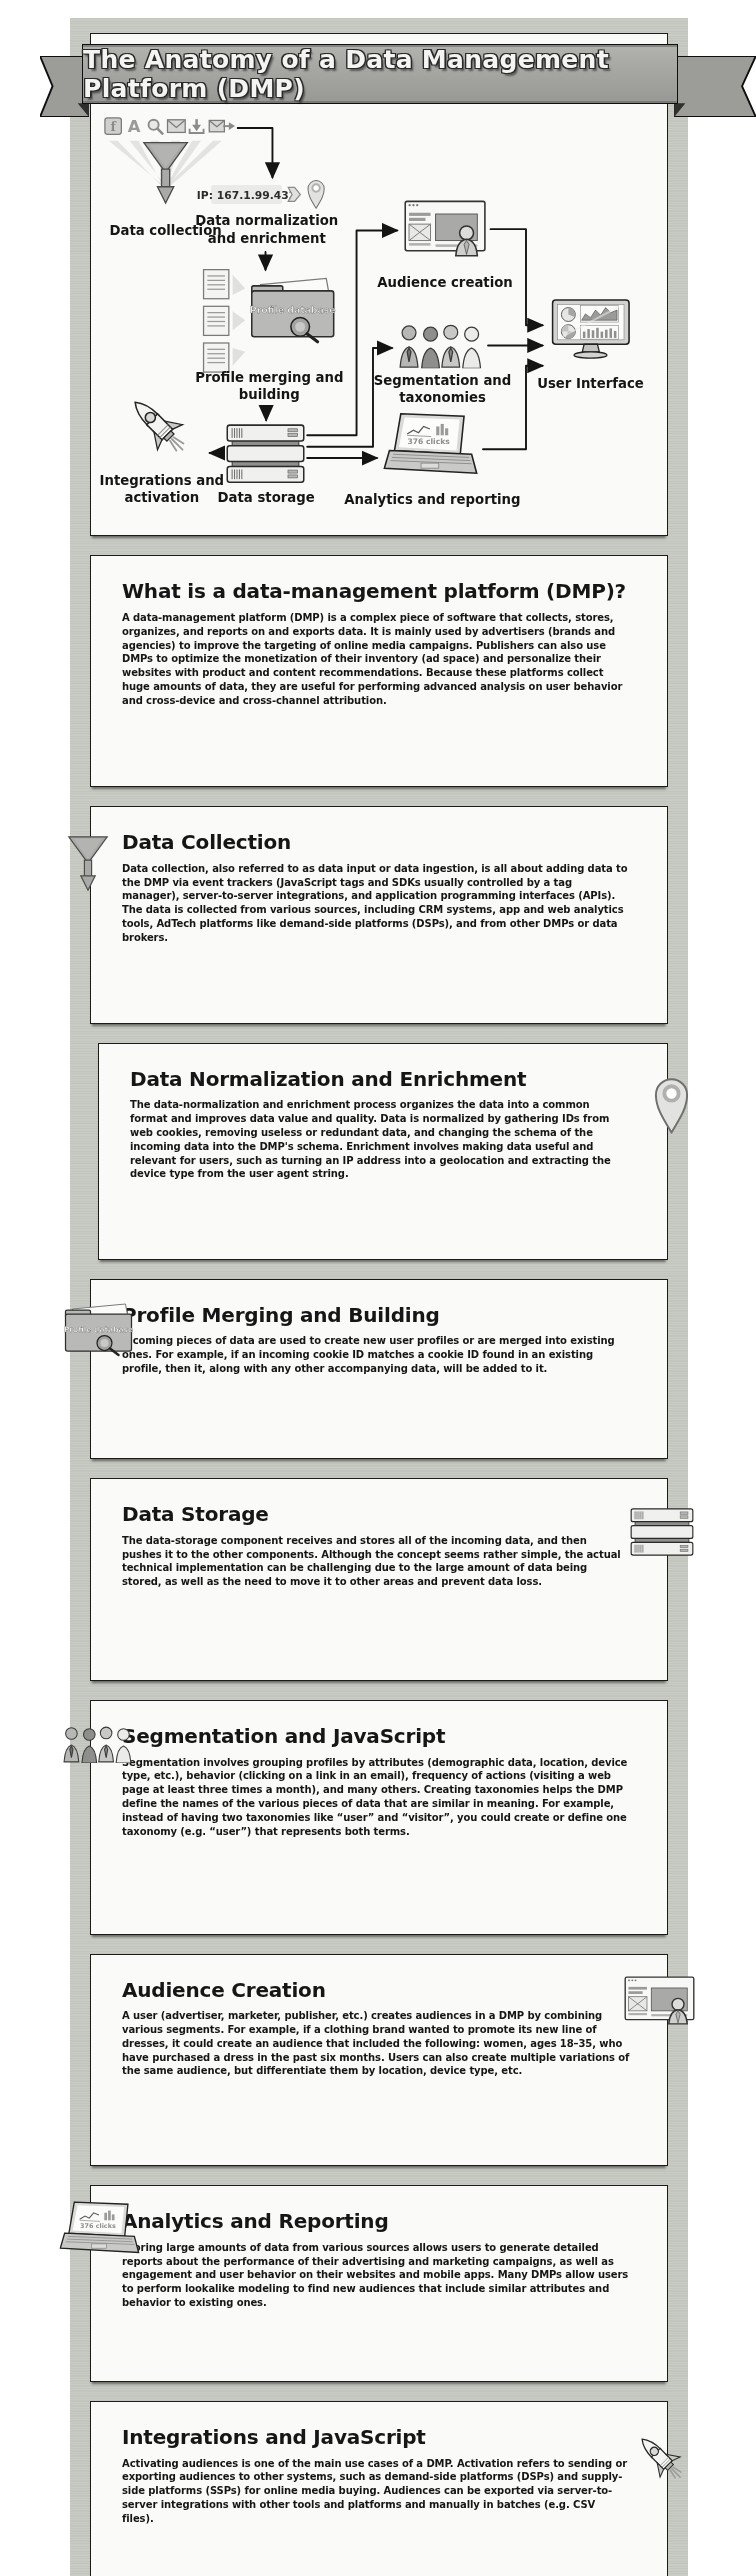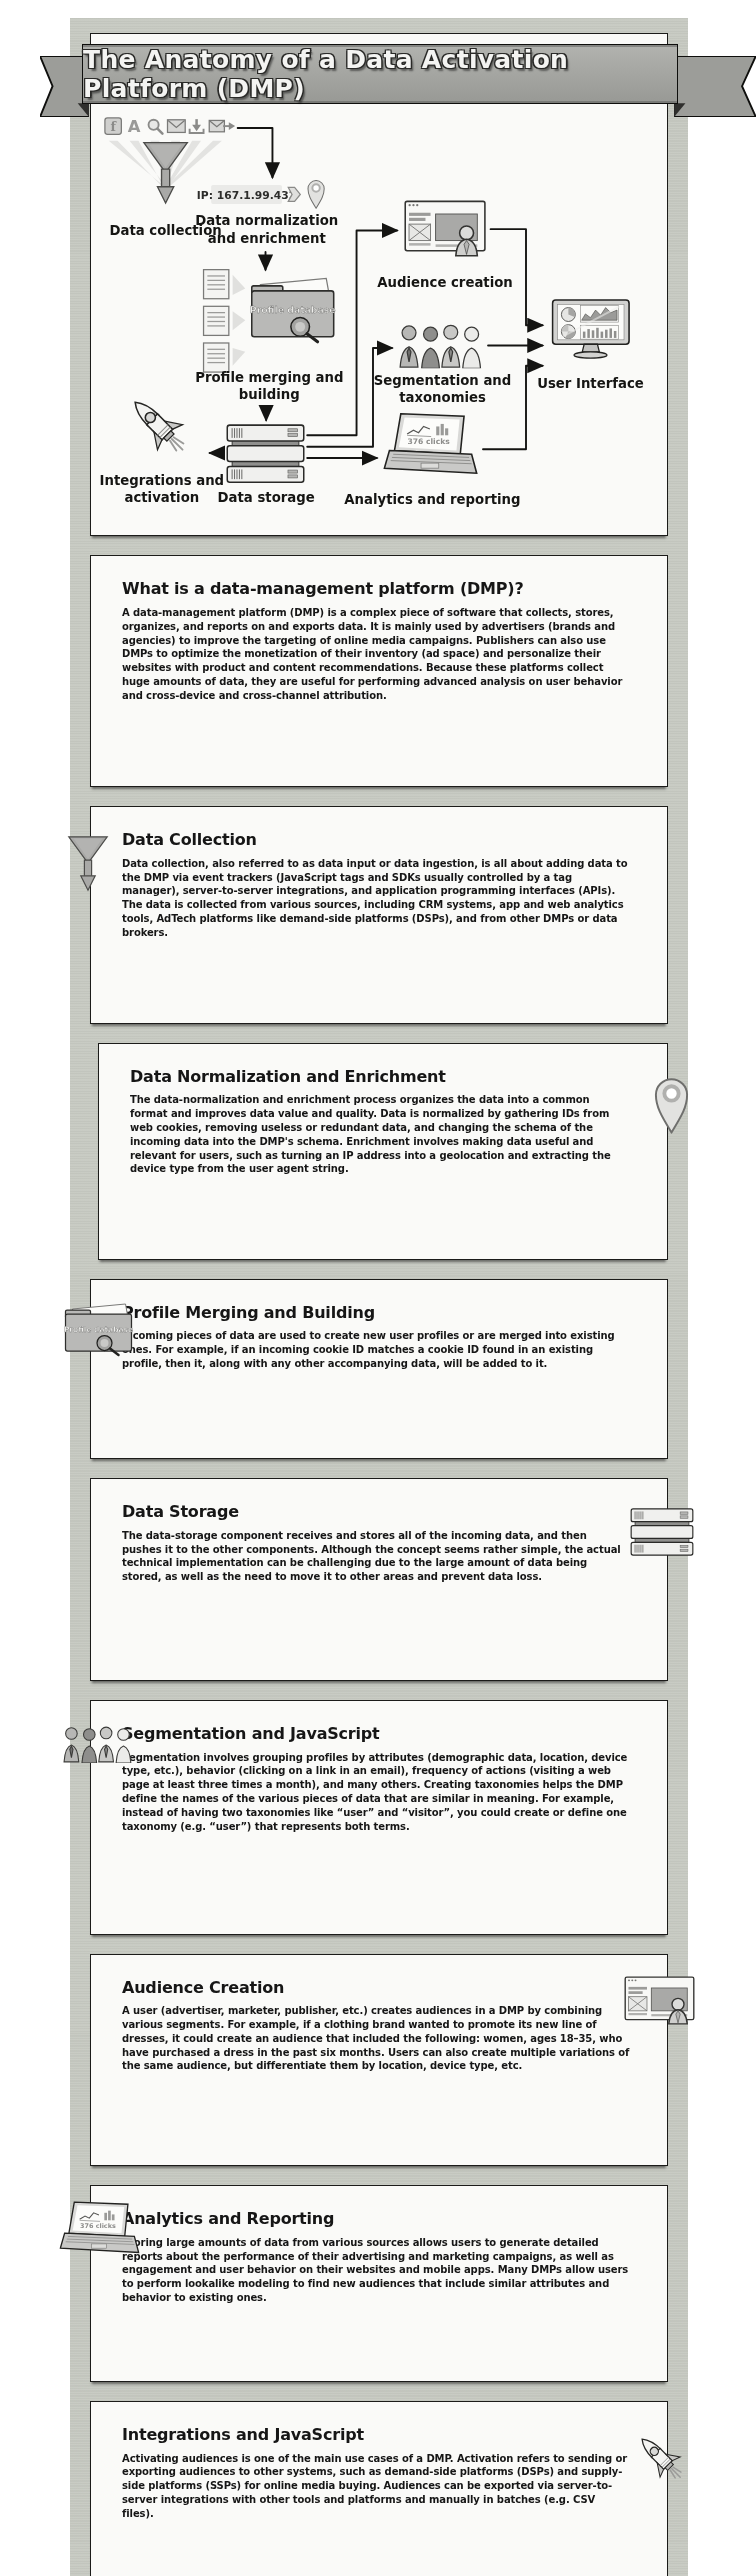--- a/index.html
+++ b/index.html
@@ -38,21 +38,21 @@
     position:relative;
     margin:0 20px 19px;
     background:#fafaf8;
     border:1.3px solid #1b1b19;
     border-top-width:1.9px;border-bottom-width:1.9px;
     box-shadow:0 3.8px 2.5px -1.9px rgba(0,0,0,.5);
   }
   .diagram-card{height:501px;margin-bottom:19px;}
   .diagram-card svg.diagram{position:absolute;left:0;top:0;width:100%;height:100%;}
   section.card{padding:23px 37px 17.7px 31.5px;}
-  section.card h2{margin:0 0 7.6px;font-size:16px;font-weight:bold;letter-spacing:-0.2px;}
+  section.card h2{margin:0 0 7.6px;font-size:20px;font-weight:bold;letter-spacing:-0.2px;}
   section.card p{margin:0;font-size:10px;line-height:1.38;letter-spacing:-0.1px;font-weight:bold;}
   .s1{min-height:189px;}.s2{min-height:175px;}.s3{min-height:174px;margin-left:28px;}.s4{min-height:138px;}
   .s5{min-height:160px;}.s6{min-height:192px;}.s7{min-height:170px;}.s8{min-height:154px;}
   .s9{min-height:154px;}
   .edge-icon{position:absolute;z-index:4;}
   .edge-icon.left{left:-24px;}
   .edge-icon.right{right:-24px;}
   
   .dlabel{font-family:"DejaVu Sans","Liberation Sans",sans-serif;font-size:21px;font-weight:bold;fill:#151513;text-anchor:middle;}
   .dsmall{font-family:"DejaVu Sans","Liberation Sans",sans-serif;font-size:17px;font-weight:bold;fill:#2d2d2b;text-anchor:middle;}
@@ -217,21 +217,21 @@
     <div class="ribbon-wrap">
       <svg class="tail left" width="49" height="61" viewBox="0 0 78 97">
         <polygon points="78,0 0,0 20,48 0,97 78,97" fill="#9c9d99" stroke="#0e0e0c" stroke-width="3"></polygon>
         <polygon points="60,75 78,75 78,97" fill="#2f2f2d"></polygon>
       </svg>
       <svg class="tail right" width="82" height="61" viewBox="0 0 130 97">
         <polygon points="0,0 130,0 108,48 130,97 0,97" fill="#9c9d99" stroke="#0e0e0c" stroke-width="3"></polygon>
         <polygon points="0,75 18,75 0,97" fill="#2f2f2d"></polygon>
       </svg>
       <div class="banner">
-        <h1>The Anatomy of a Data Activation Platform (DMP)</h1>
+        <h1>The Anatomy of a Data Management Platform (DMP)</h1>
       </div>
     </div>
 
     <div class="card diagram-card">
       <svg class="diagram" viewBox="0 0 911 791">
 
         <g fill="#e3e3e1">
           <polygon points="28,168 42,168 110,238 116,240"></polygon>
           <polygon points="61,168 75,168 113,238 119,240"></polygon>
           <polygon points="94,168 108,168 116,238 120,240"></polygon>

